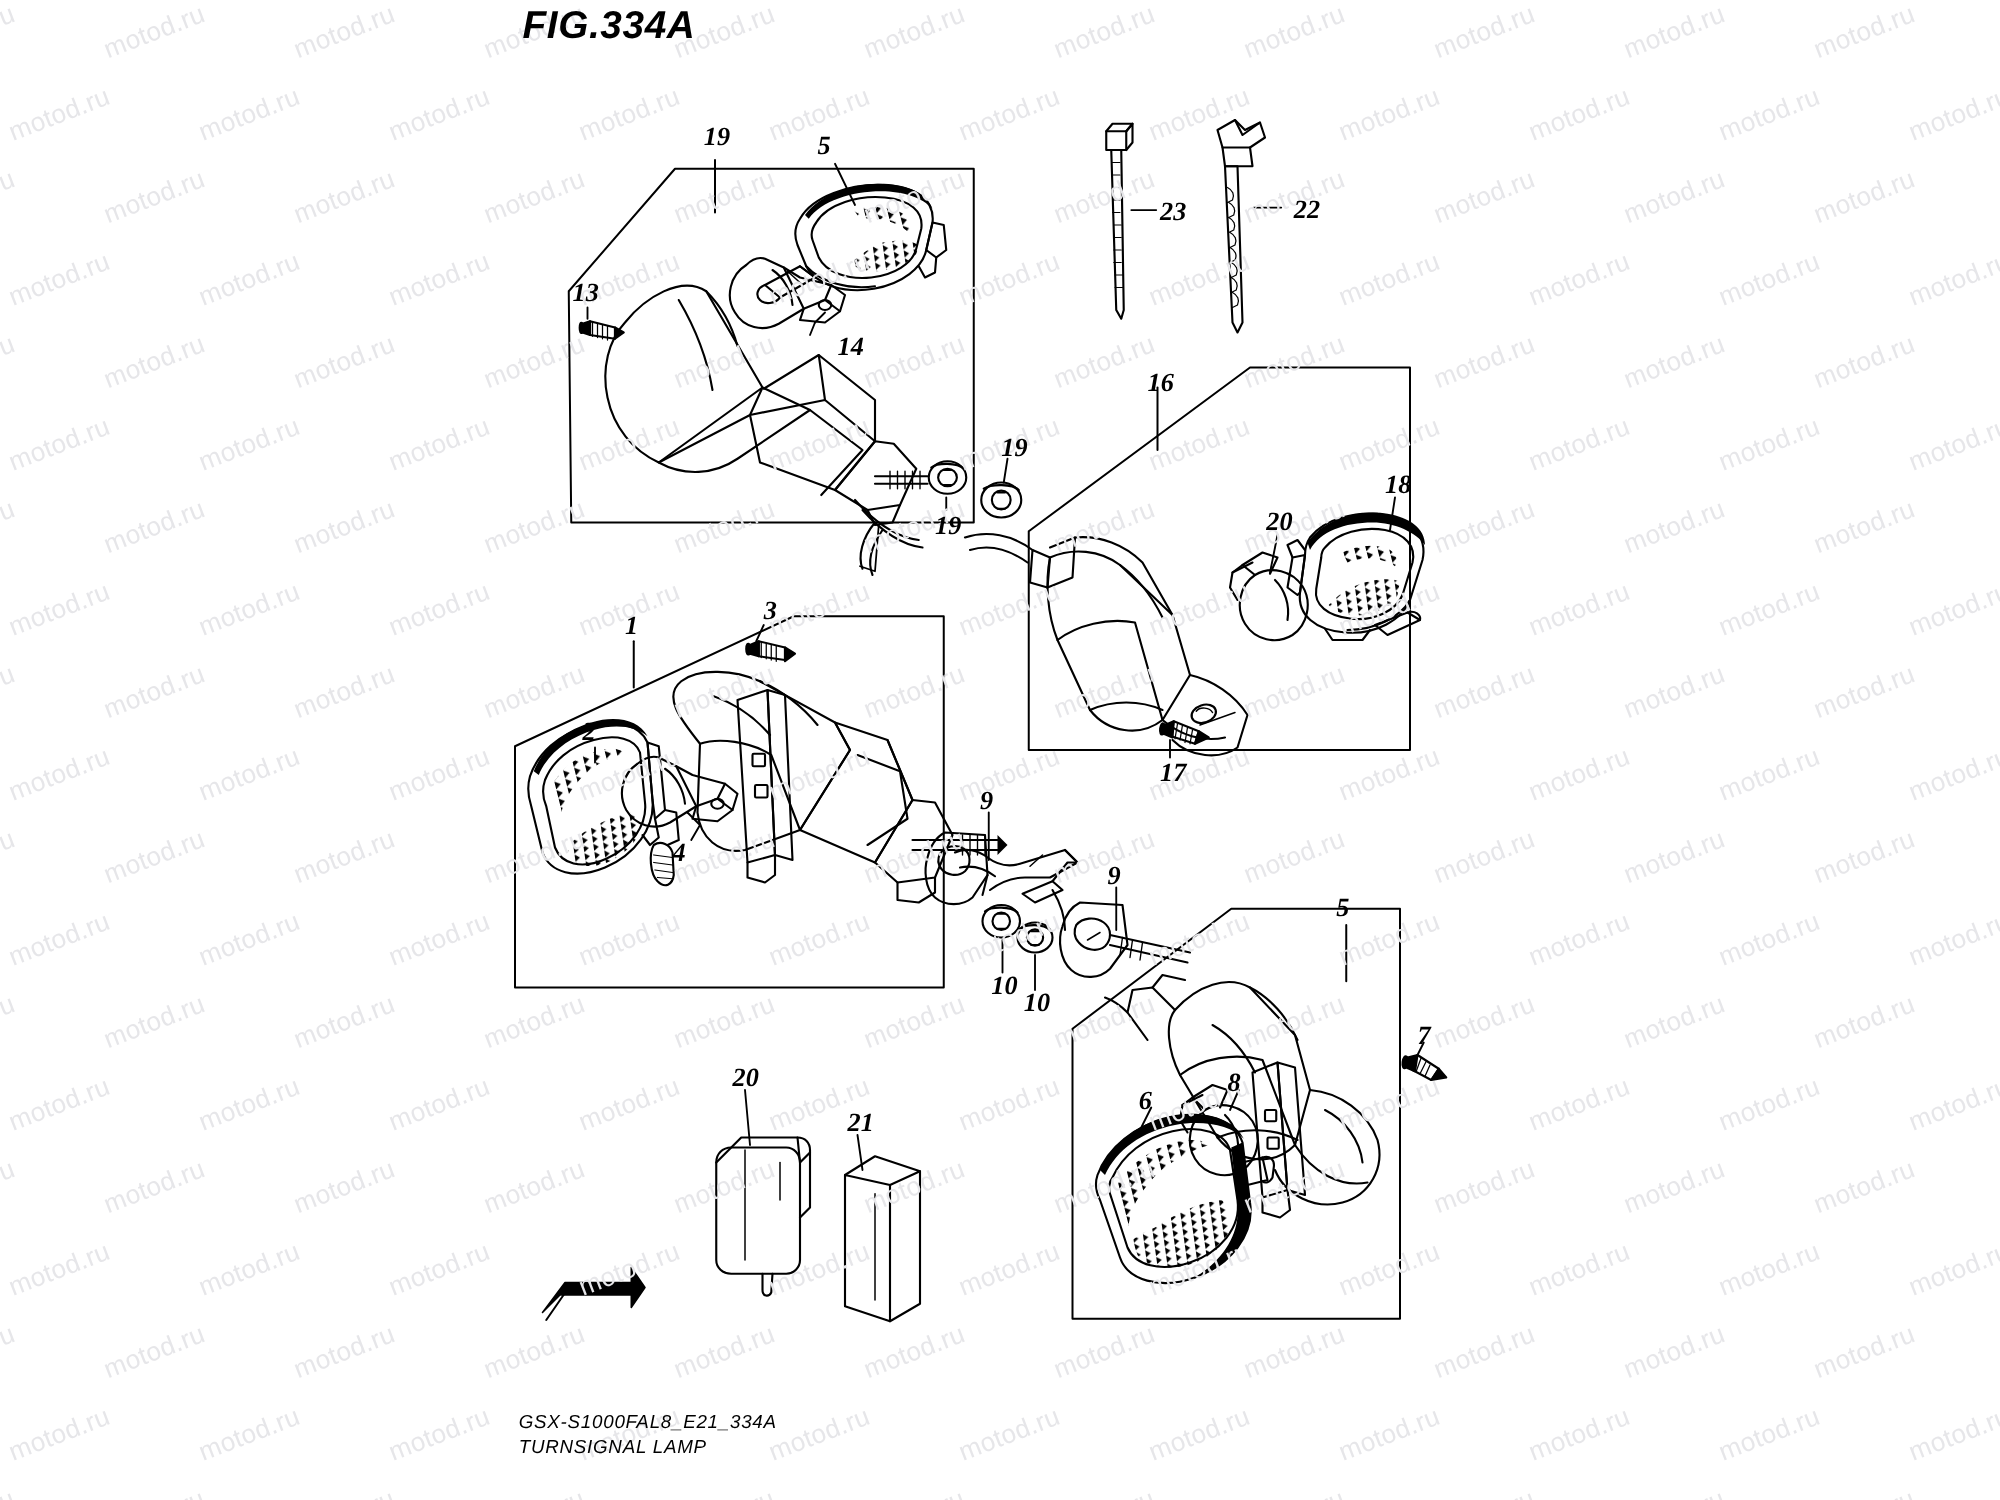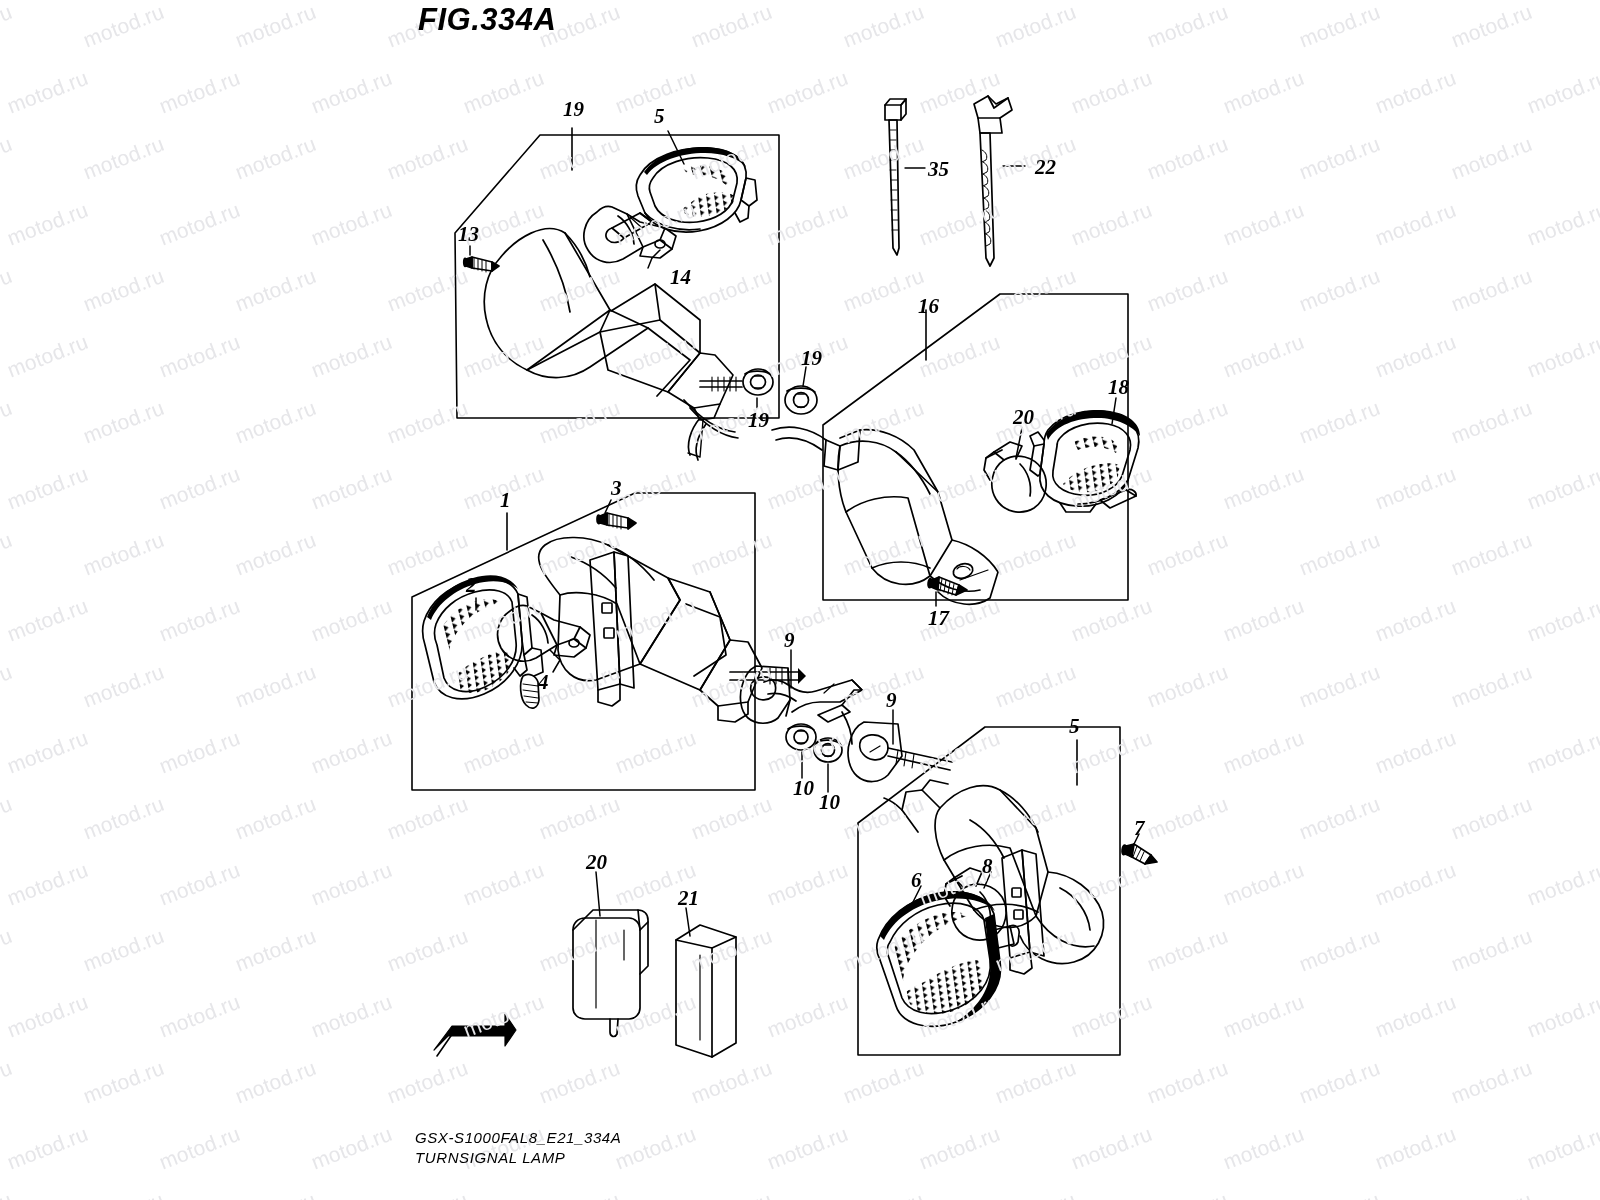--- a/index.html
+++ b/index.html
@@ -817,21 +817,21 @@
   <div class="callout" style="left:982px;  top:854px;">8</div>
 
   <div class="callout" style="left:784px;  top:628px;">9</div>
   <div class="callout" style="left:886px;  top:688px;">9</div>
   <div class="callout" style="left:793px;  top:776px;">10</div>
   <div class="callout" style="left:819px;  top:790px;">10</div>
 
   <div class="callout" style="left:586px;  top:850px;">20</div>
   <div class="callout" style="left:678px;  top:886px;">21</div>
   <div class="callout" style="left:1035px; top:155px;">22</div>
-  <div class="callout" style="left:928px;  top:157px;">35</div>
+  <div class="callout" style="left:928px;  top:157px;">23</div>
 
   <div class="fwd-text">FWD</div>
 
   <div id="footer">
     <div>GSX-S1000FAL8_E21_334A</div>
     <div>TURNSIGNAL LAMP</div>
   </div>
 
 </div>
 

